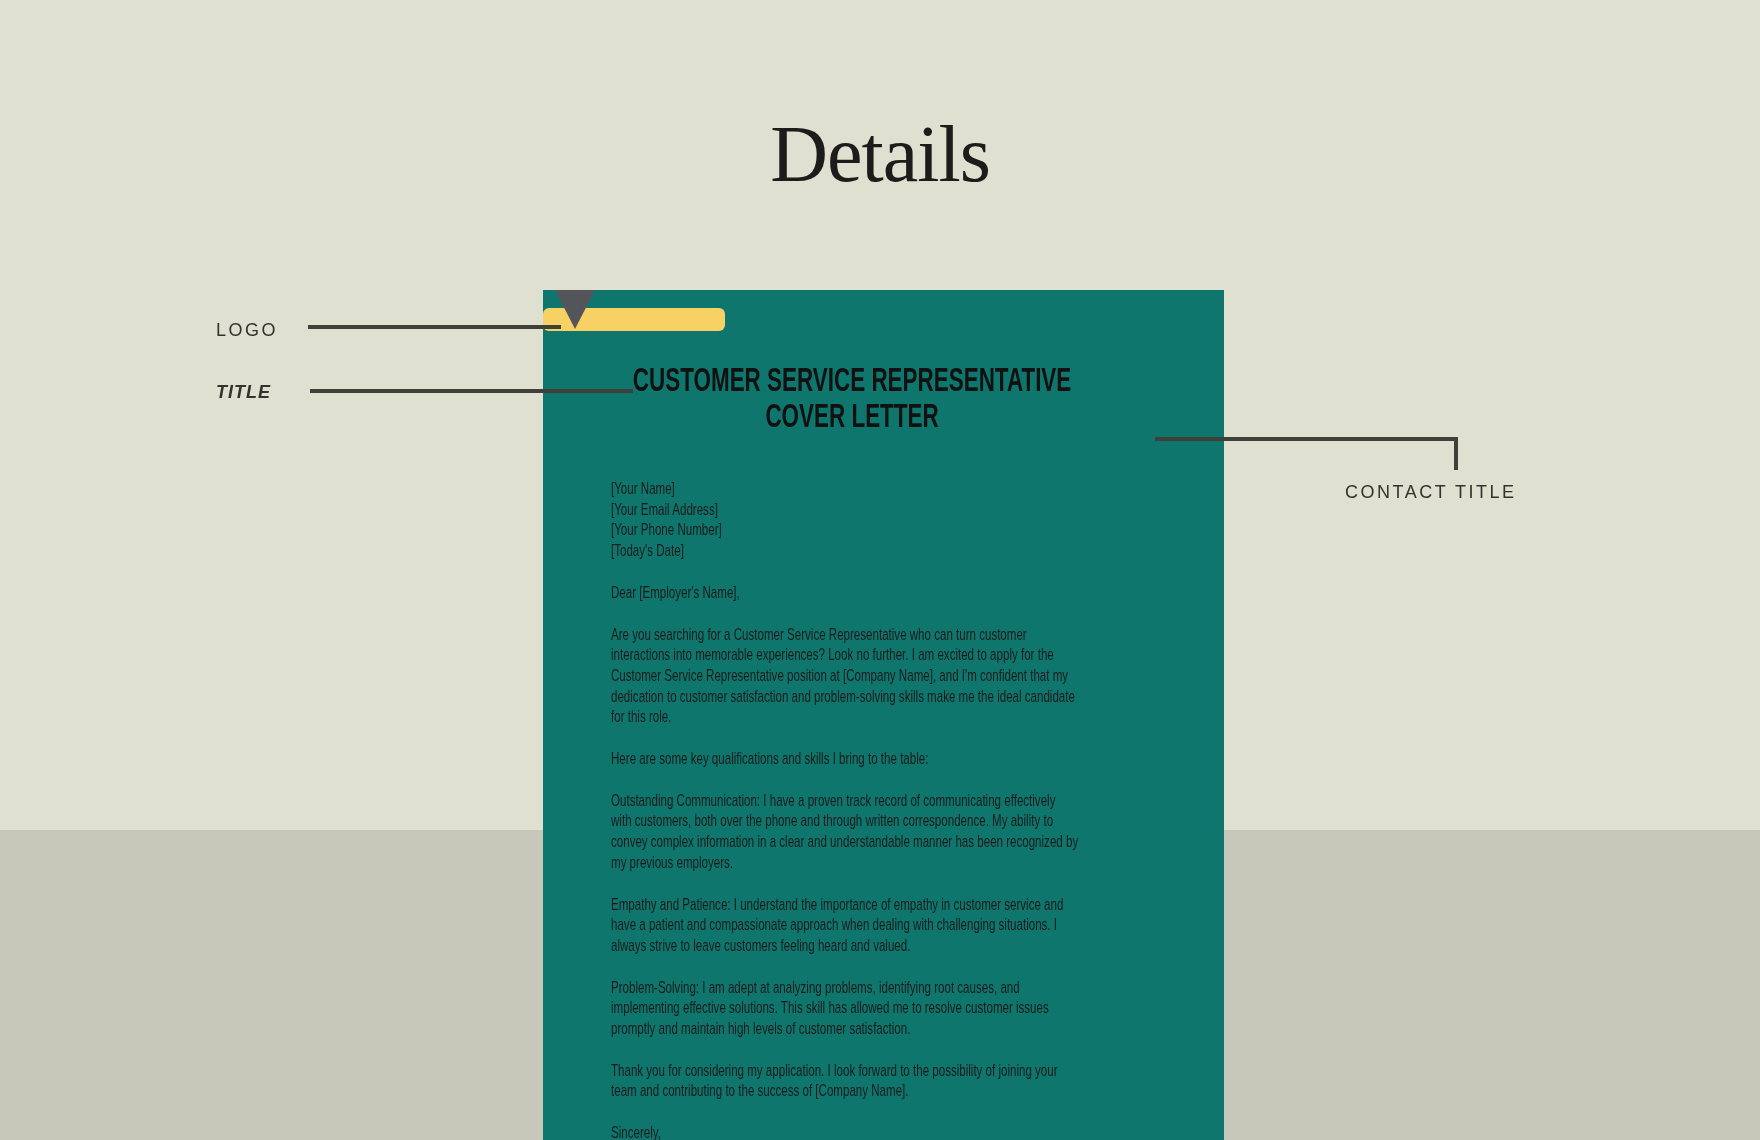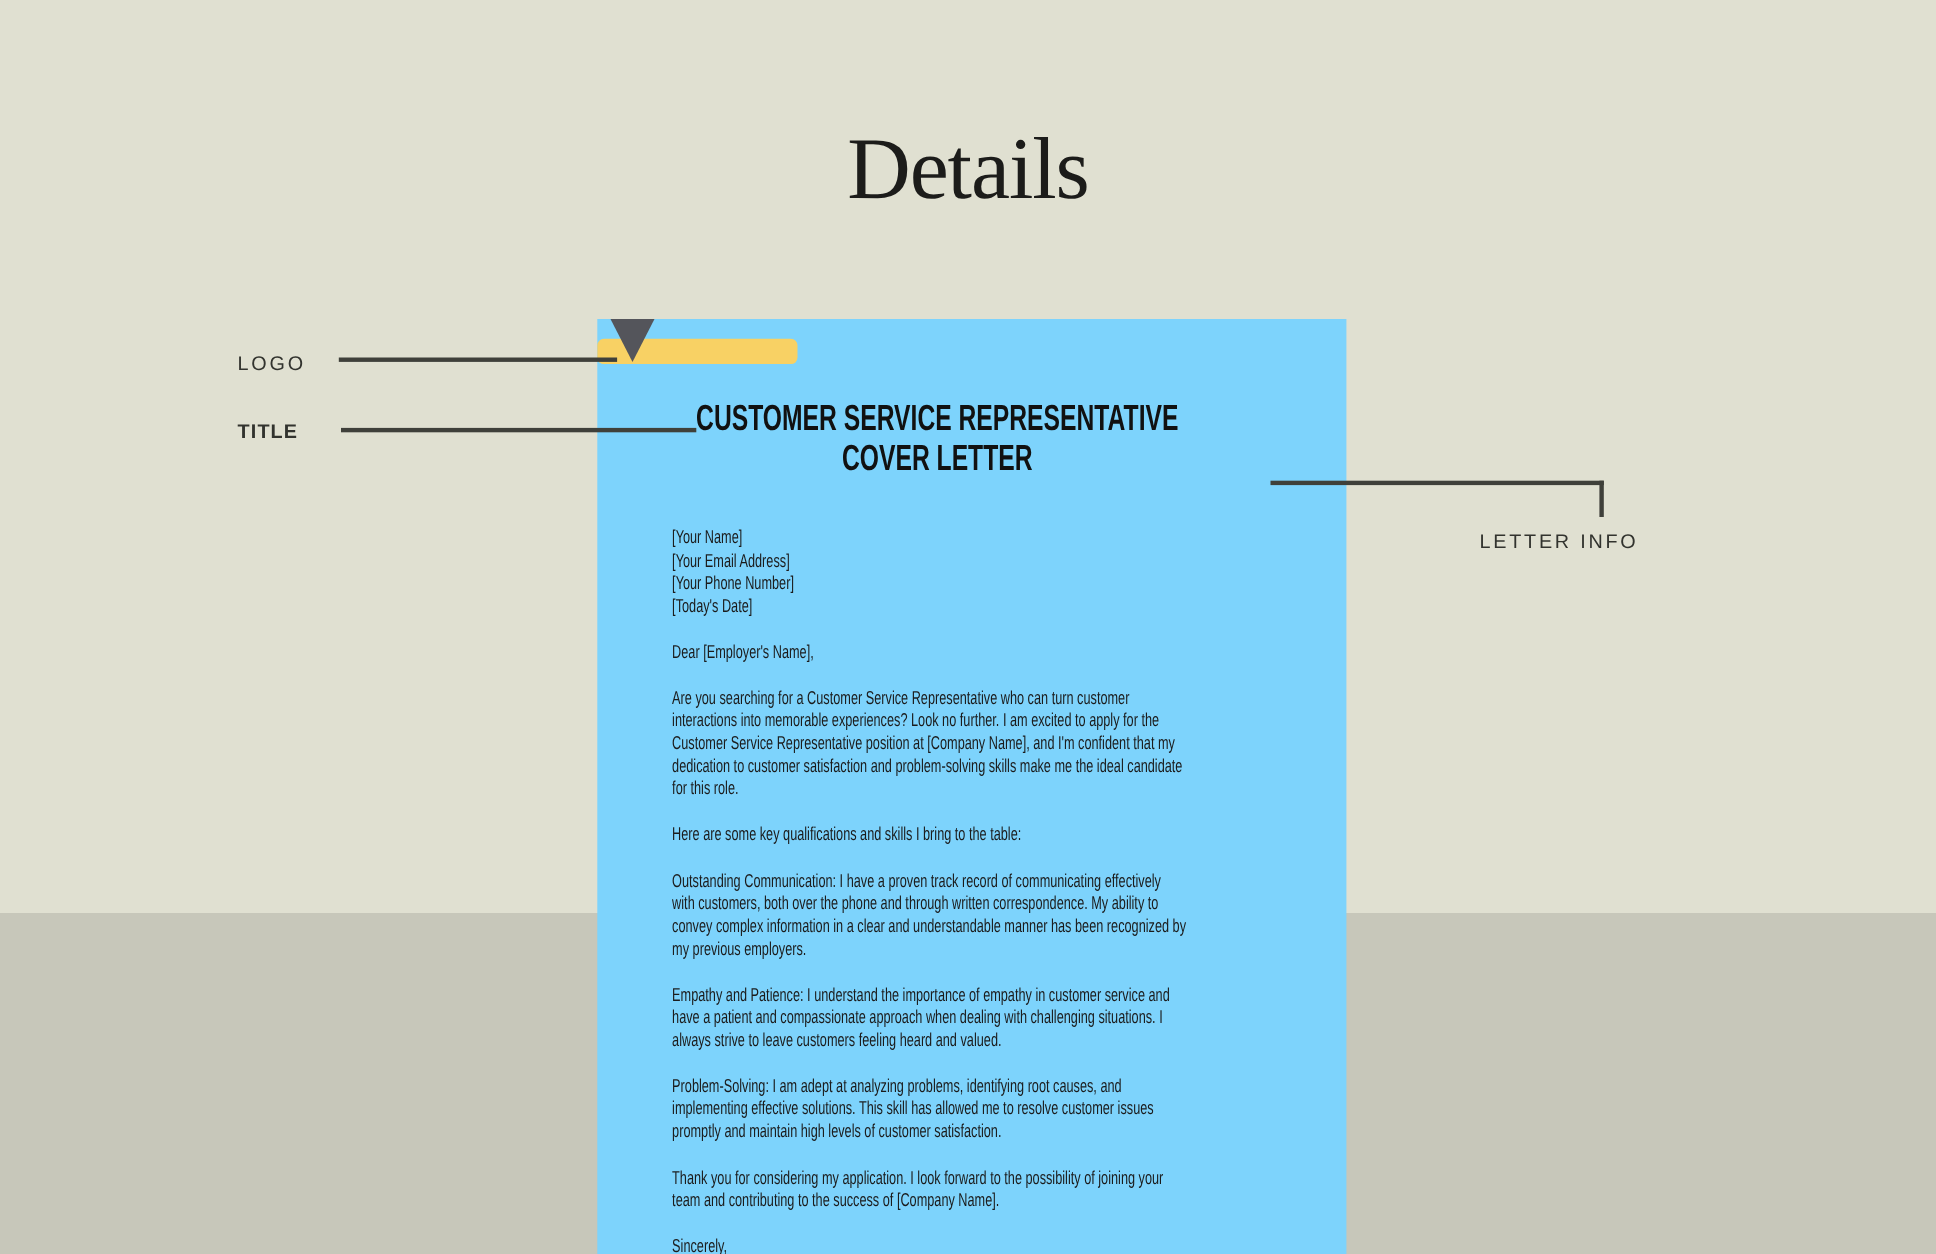--- a/index.html
+++ b/index.html
@@ -20,21 +20,21 @@
   .details-heading {
     position:absolute; left:0; top:114px; width:1760px;
     text-align:center;
     font-family:"Liberation Serif", serif;
     font-size:80px; line-height:80px; font-weight:400;
     color:#1c1c1a; letter-spacing:-1px;
   }
   
   .page {
     position:absolute; left:543px; top:290px; width:681px; height:850px;
-    background:#7dd3fc;
+    background:#0f766e;
   }
   .logo-bar {
     position:absolute; left:0; top:18px; width:182px; height:23px;
     background:#f8d164; border-radius:6px;
   }
   .logo-triangle {
     position:absolute; left:12px; top:0;
     width:0; height:0;
     border-left:20px solid transparent;
     border-right:20px solid transparent;
@@ -54,21 +54,21 @@
     font-size:17px; line-height:20.7px;
     white-space:pre; margin:0 0 21px 0;
   }
   
   .callout-label {
     position:absolute;
     color:#32332e; font-size:18px; line-height:30px;
     font-weight:500; letter-spacing:2.5px; white-space:nowrap;
   }
   .label-logo    { left:216px; top:315px; }
-  .label-title   { left:216px; top:377px; font-weight:700; letter-spacing:1px; }
+  .label-title   { left:216px; top:377px; font-weight:700; letter-spacing:1px;font-style:italic; }
   .label-contact { left:1345px; top:477px; }
   .callout-line { position:absolute; background:#3f403a; }
   .line-logo      { left:308px;  top:325px; width:253px; height:4px; }
   .line-title     { left:310px;  top:389px; width:323px; height:4px; }
   .line-contact-h { left:1155px; top:437px; width:303px; height:4px; }
   .line-contact-v { left:1454px; top:437px; width:4px;  height:33px; }
 </style>
 </head>
 <body>
 
@@ -111,13 +111,13 @@
 </div>
 
 <div class="callout-label label-logo">LOGO</div>
 <div class="callout-line line-logo"></div>
 
 <div class="callout-label label-title">TITLE</div>
 <div class="callout-line line-title"></div>
 
 <div class="callout-line line-contact-h"></div>
 <div class="callout-line line-contact-v"></div>
-<div class="callout-label label-contact">LETTER INFO</div>
+<div class="callout-label label-contact">CONTACT TITLE</div>
 
 </body></html>

